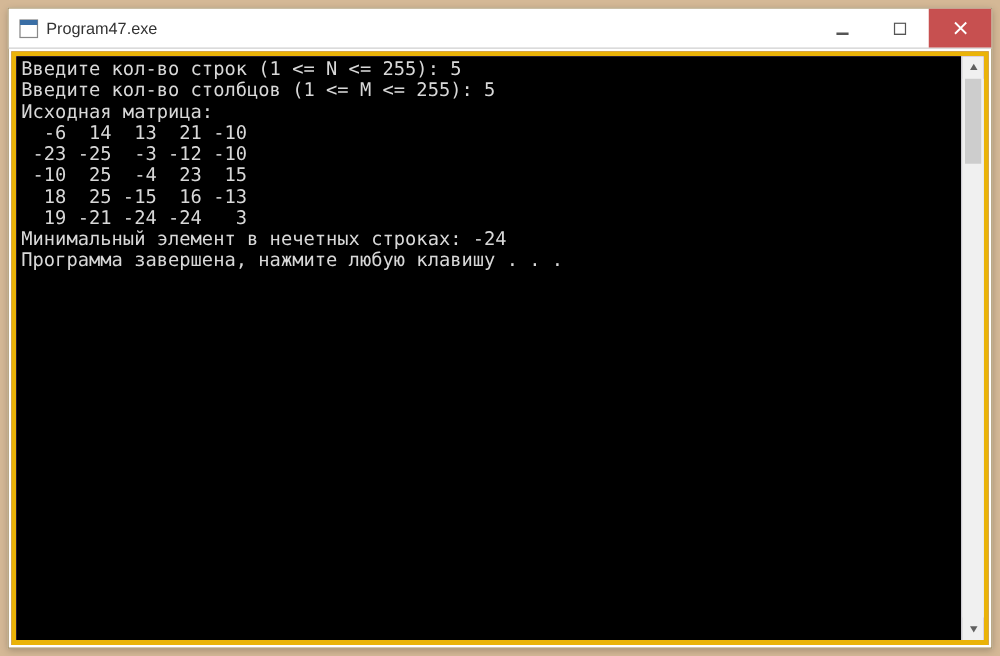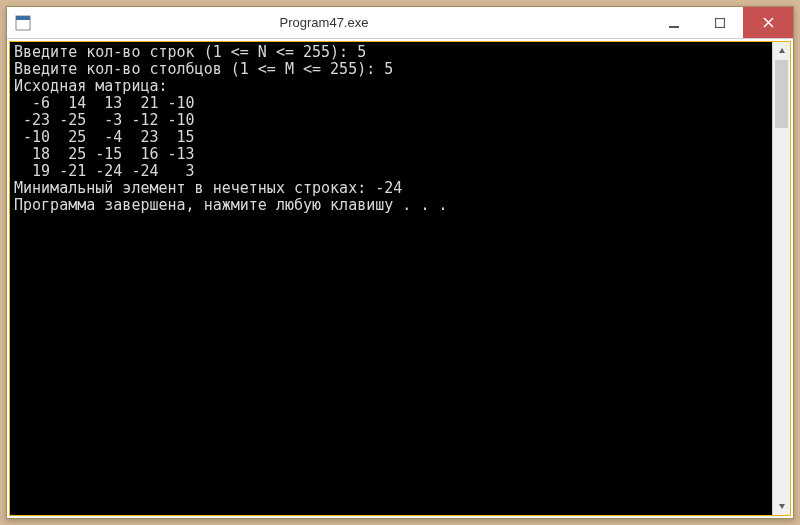--- a/index.html
+++ b/index.html
@@ -30,21 +30,20 @@
     }
     .titlebar-icon {
       width: 16px;
       height: 16px;
       margin-left: 8px;
       margin-right: 6px;
       flex: 0 0 auto;
     }
     .titlebar-title {
       flex: 1;
-      text-align: center;
       color: #333;
       font-size: 13px;
       white-space: nowrap;
       overflow: hidden;
       margin-right: 40px;
     }
     .titlebar-buttons {
       display: flex;
       height: 100%;
       flex: 0 0 auto;
@@ -61,21 +60,21 @@
     .tb-btn.close {
       background: #c75050;
       color: #fff;
       width: 50px;
     }
     .tb-btn svg { display: block; }
     .client {
       flex: 1;
       display: flex;
       background: #8b5cf6;
-      border: 1px solid #eab308;
+      border: 4px solid #eab308;
       margin: 2px;
     }
     .console {
       flex: 1;
       background: #000;
       color: #d8d8d8;
       font-family: "Consolas", "Lucida Console", monospace;
       font-size: 15px;
       line-height: 17px;
       padding: 2px 4px;

